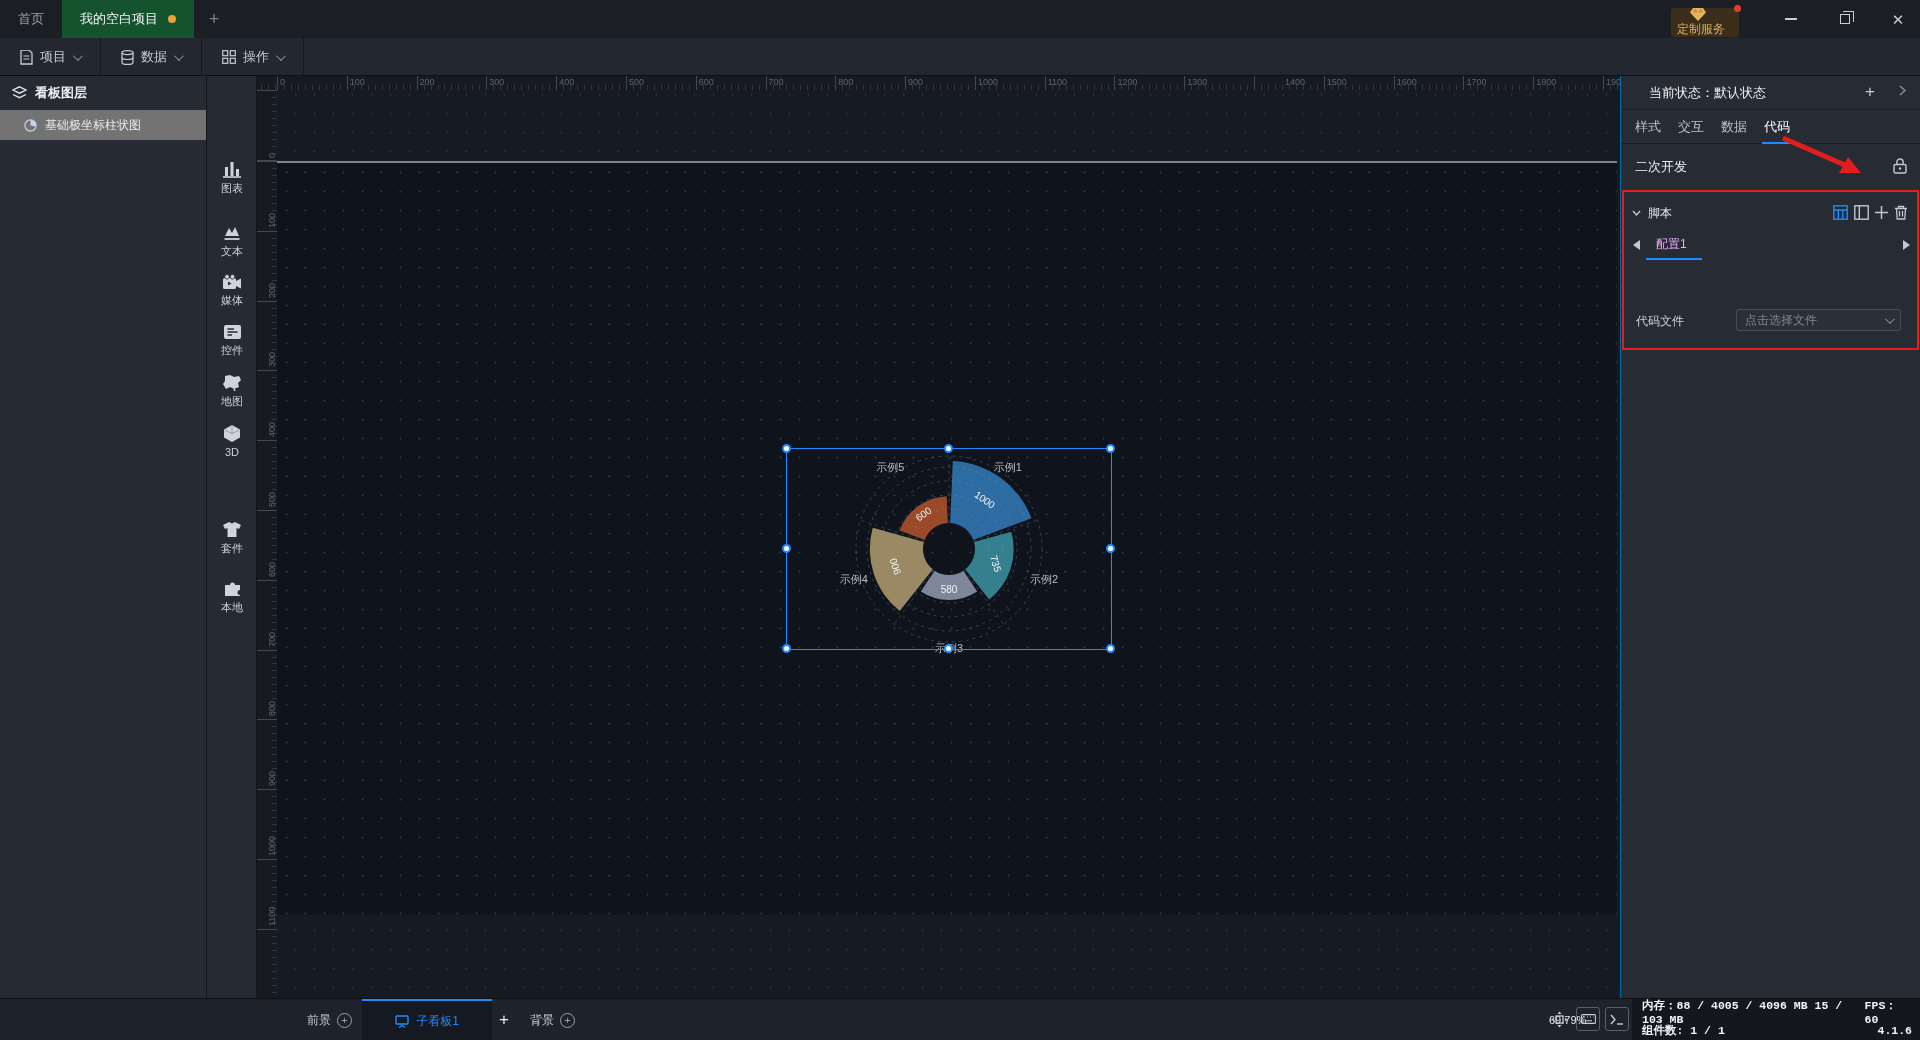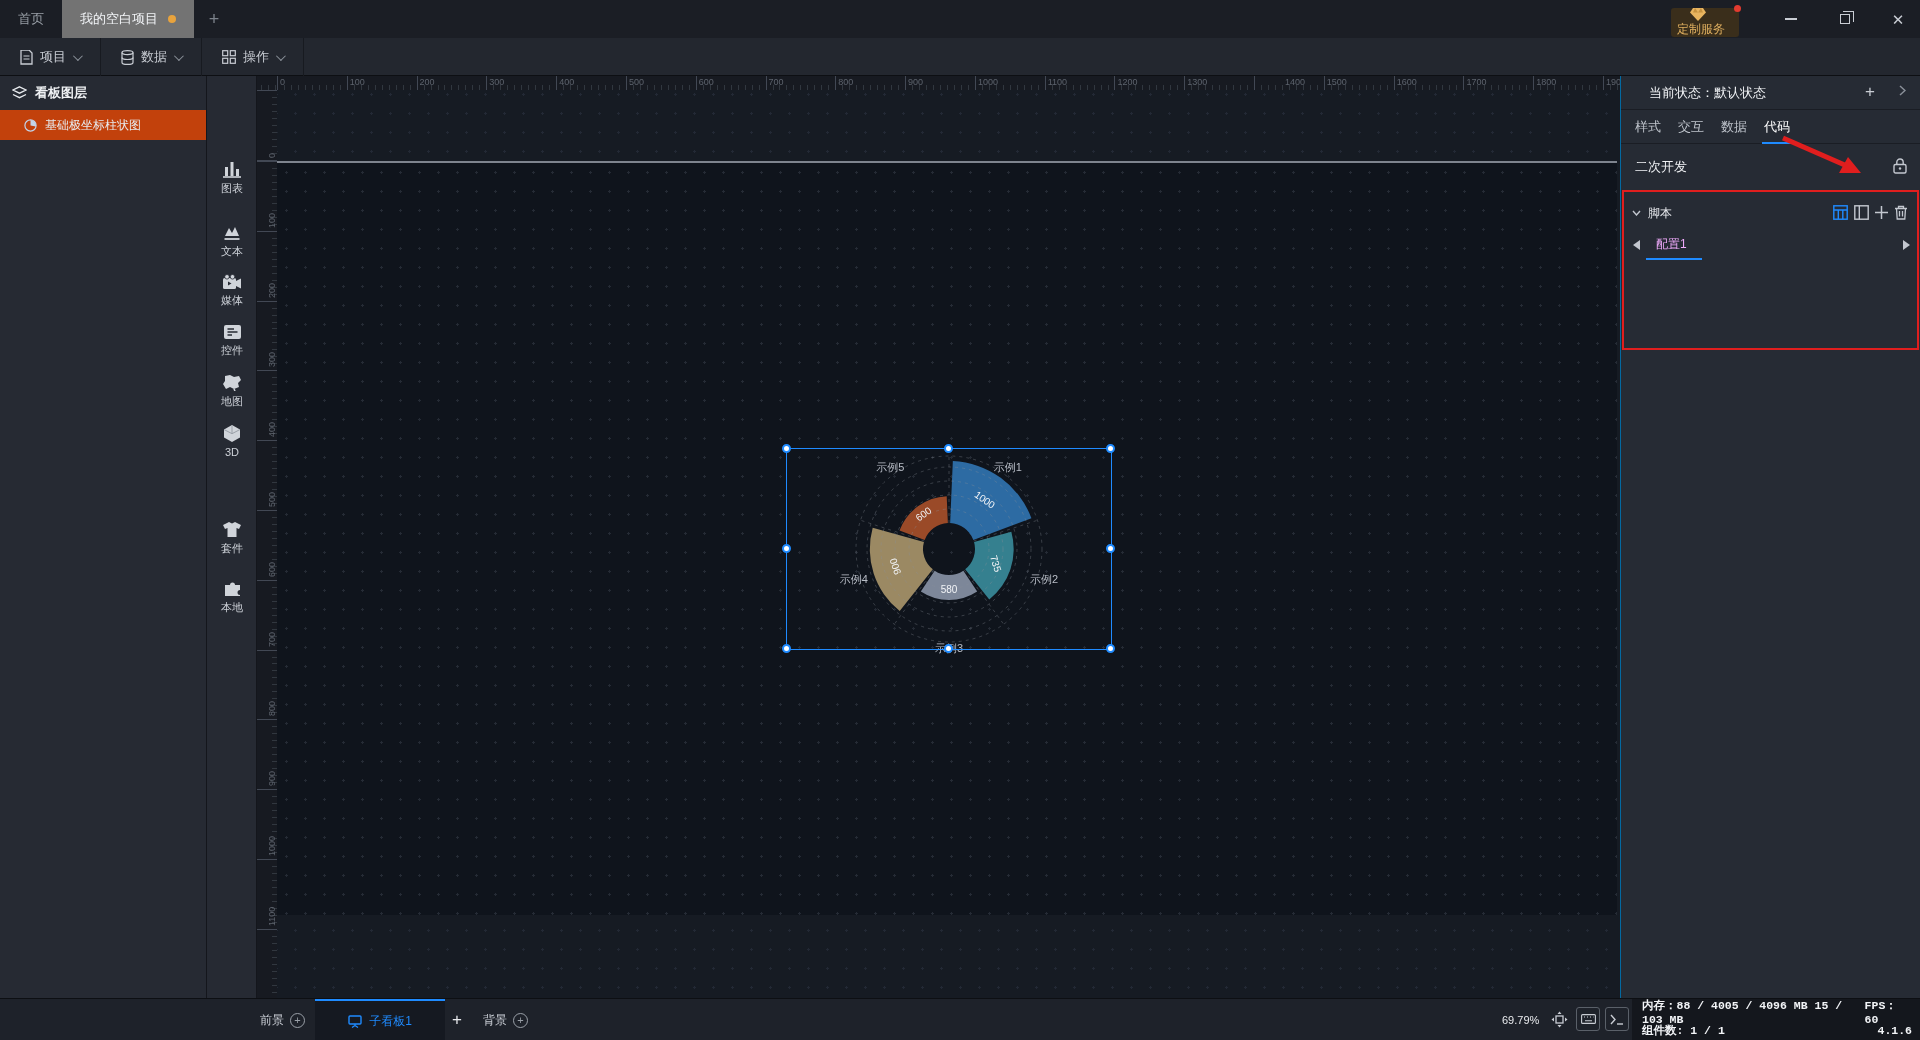--- a/index.html
+++ b/index.html
@@ -4,21 +4,21 @@
 <style>
   * { margin:0; padding:0; box-sizing:border-box; }
   html,body { width:1920px; height:1040px; background:#15181e; overflow:hidden;
     font-family:"Liberation Sans","DejaVu Sans",sans-serif; }
   .abs { position:absolute; }
   #app { position:relative; width:1920px; height:1040px; color:#c9cdd4; font-size:12px; }
 
   
   #titlebar { left:0; top:0; width:1920px; height:38px; background:#1b1e25; }
   .tb-tab { height:38px; display:flex; align-items:center; padding:0 18px; color:#9aa0a8; font-size:13px; float:left; }
-  .tb-tab.active { background:#737373; color:#f2f4f7; }
+  .tb-tab.active { background:#14532d; color:#f2f4f7; }
   .dot-modified { width:8px; height:8px; border-radius:50%; background:#e8a33d; margin-left:10px; }
   .tb-plus { float:left; width:40px; height:38px; color:#7b818a; font-size:18px; display:flex; align-items:center; justify-content:center; }
   #svc-badge { left:1671px; top:8px; height:29px; background:#3a2e1b; border-radius:3px; display:flex; align-items:center; padding:0 14px 0 6px; color:#dfaf5f; font-size:12px;flex-direction:column; }
   #svc-badge .gem { margin-right:7px; }
   #svc-badge .reddot { position:absolute; right:-2px; top:-3px; width:7px; height:7px; border-radius:50%; background:#e23b30; }
   .winbtn { top:0; width:44px; height:38px; display:flex; align-items:center; justify-content:center; color:#c9cdd4; }
   .winbtn .min { width:12px; height:1.5px; background:#c9cdd4; }
   .winbtn .restore { width:10px; height:10px; border:1.2px solid #c9cdd4; position:relative; }
   .winbtn .restore:before { content:""; position:absolute; left:2px; top:-4px; width:10px; height:10px; border:1.2px solid #c9cdd4; border-bottom:none; border-left:none; }
   .winbtn .close { font-size:15px; line-height:1; }
@@ -28,21 +28,21 @@
   .mb-item { float:left; height:38px; display:flex; align-items:center; gap:7px; padding:0 20px; border-right:1px solid #171a20; color:#c9cdd4; font-size:13px; }
   .mb-caret { width:7px; height:7px; border-right:1.5px solid #8a9099; border-bottom:1.5px solid #8a9099; transform:rotate(45deg) translateY(-2px); }
   #btn-publish { left:1757px; top:44px; width:70px; height:26px; background:#1677ff; border-radius:3px; color:#fff; display:flex; align-items:center; justify-content:center; gap:6px; font-size:13px; }
   #btn-preview { left:1836px; top:44px; width:78px; height:26px; background:#262b34; border:1px solid #4a505a; border-radius:3px; color:#ced2d9; display:flex; align-items:center; justify-content:center; gap:6px; font-size:13px; }
   #btn-search { left:1720px; top:48px; width:22px; height:20px; }
 
   
   #layers { left:0; top:76px; width:207px; height:922px; background:#262a33; border-right:1px solid #14161c; }
   #layers-header { height:34px; display:flex; align-items:center; gap:8px; padding:0 12px; color:#eef0f3; font-size:13px; font-weight:bold; }
   .layer-row { height:30px; display:flex; align-items:center; gap:8px; padding:0 14px 0 24px; color:#e7eaee; font-size:12px; }
-  .layer-row.selected { background:#c2410c; }
+  .layer-row.selected { background:#737373; }
 
   
   #compbar { left:207px; top:76px; width:50px; height:922px; background:#262a33; border-right:1px solid #14161c; }
   .comp-item { width:50px; display:flex; flex-direction:column; align-items:center; gap:3px; color:#ced2d9; font-size:11px; position:absolute; }
 
   
   #canvas { left:257px; top:76px; width:1363px; height:922px; background:#161b23; overflow:hidden;
     background-image:radial-gradient(#232935 1px, transparent 1.2px); background-size:19px 19px; background-position:10px 9px; }
   #hruler { left:0; top:0; width:1363px; height:14px; background:#171a21;
     background-image:repeating-linear-gradient(to right,#424854 0 1px,transparent 1px 69.79px),repeating-linear-gradient(to right,#31373f 0 1px,transparent 1px 6.979px);
@@ -73,21 +73,21 @@
   .tri { width:0; height:0; border-style:solid; }
   #enable-row { left:0; top:196px; width:300px; height:28px; display:flex; align-items:center; padding:0 15px; color:#ced2d9; font-size:12px; }
   #toggle { position:absolute; left:117px; top:7px; width:27px; height:14px; background:#1673ff; border-radius:8px; }
   #toggle .knob { position:absolute; right:1px; top:1px; width:12px; height:12px; background:#fff; border-radius:50%; }
   #toggle .knob:after { content:""; position:absolute; left:5px; top:3px; width:1.5px; height:6px; background:#2a5b8f; }
   #file-row { left:0; top:230px; width:300px; height:30px; display:flex; align-items:center; padding:0 15px; color:#ced2d9; font-size:12px; }
   #file-select { position:absolute; left:115px; top:3px; width:165px; height:22px; background:#2a2f38; border:1px solid #464c56; border-radius:2px; display:flex; align-items:center; justify-content:space-between; padding:0 8px; color:#80878f; font-size:12px; }
 
   
   #bottombar { left:0; top:998px; width:1920px; height:42px; background:#1e222a; border-top:1px solid #0d0f13; }
-  .bb-item { position:absolute; top:0; height:42px; display:flex; align-items:center; gap:4px; color:#c9cdd4; font-size:12px; }
+  .bb-item { position:absolute; top:0; height:42px; display:flex; align-items:center; gap:4px; color:#c9cdd4; font-size:12px;margin-left:47px; }
   #subboard-tab { left:315px; width:130px; background:#151921; border-top:2px solid #1f8bff; justify-content:center; color:#1f8bff; gap:7px; }
   .plus-circle { width:15px; height:15px; border:1px solid #9aa0a8; border-radius:50%; color:#9aa0a8; font-size:11px; line-height:13px; text-align:center; margin-left:2px; }
   #bb-stats { left:1632px; top:0; width:288px; height:42px; background:#14171d; color:#f2f4f7; font-weight:bold; font-size:11.5px; padding:3px 8px 0 10px;font-family:Liberation Mono, monospace; }
   .stats-line { display:flex; justify-content:space-between; height:19px; align-items:center; }
   .iconbtn { position:absolute; top:8px; width:24px; height:24px; display:flex; align-items:center; justify-content:center; }
   .iconbtn.boxed { border:1px solid #5a6069; border-radius:3px; }
 
   svg { display:block; }
   #red-arrow { left:0; top:0; pointer-events:none; }
 </style>
@@ -415,20 +415,27 @@
     </div>
 
     <div id="cfg-row" class="abs">
       <span class="tri" style="border-width:5px 7px 5px 0; border-color:transparent #c3c7cf transparent transparent; position:absolute; left:6px; top:10px;"></span>
       <span id="cfg-tab">配置1</span>
       <span id="cfg-underline"></span>
       <span class="tri" style="border-width:5px 0 5px 7px; border-color:transparent transparent transparent #c3c7cf; position:absolute; left:276px; top:10px;"></span>
     </div>
 
 
+    <div id="file-row" class="abs">
+      <span>代码文件</span>
+      <span id="file-select">
+        <span>点击选择文件</span>
+        <span class="mb-caret"></span>
+      </span>
+    </div>
 
     <svg id="red-arrow" class="abs" width="300" height="280">
       <line x1="162" y1="62" x2="226" y2="90" stroke="#e01e1e" stroke-width="5"></line>
       <polygon points="240,97 218,97 227,81" fill="#e01e1e"></polygon>
     </svg>
   </div>
 
   <div id="bottombar" class="abs">
     <div class="bb-item" style="left:260px">
       <span>前景</span>

